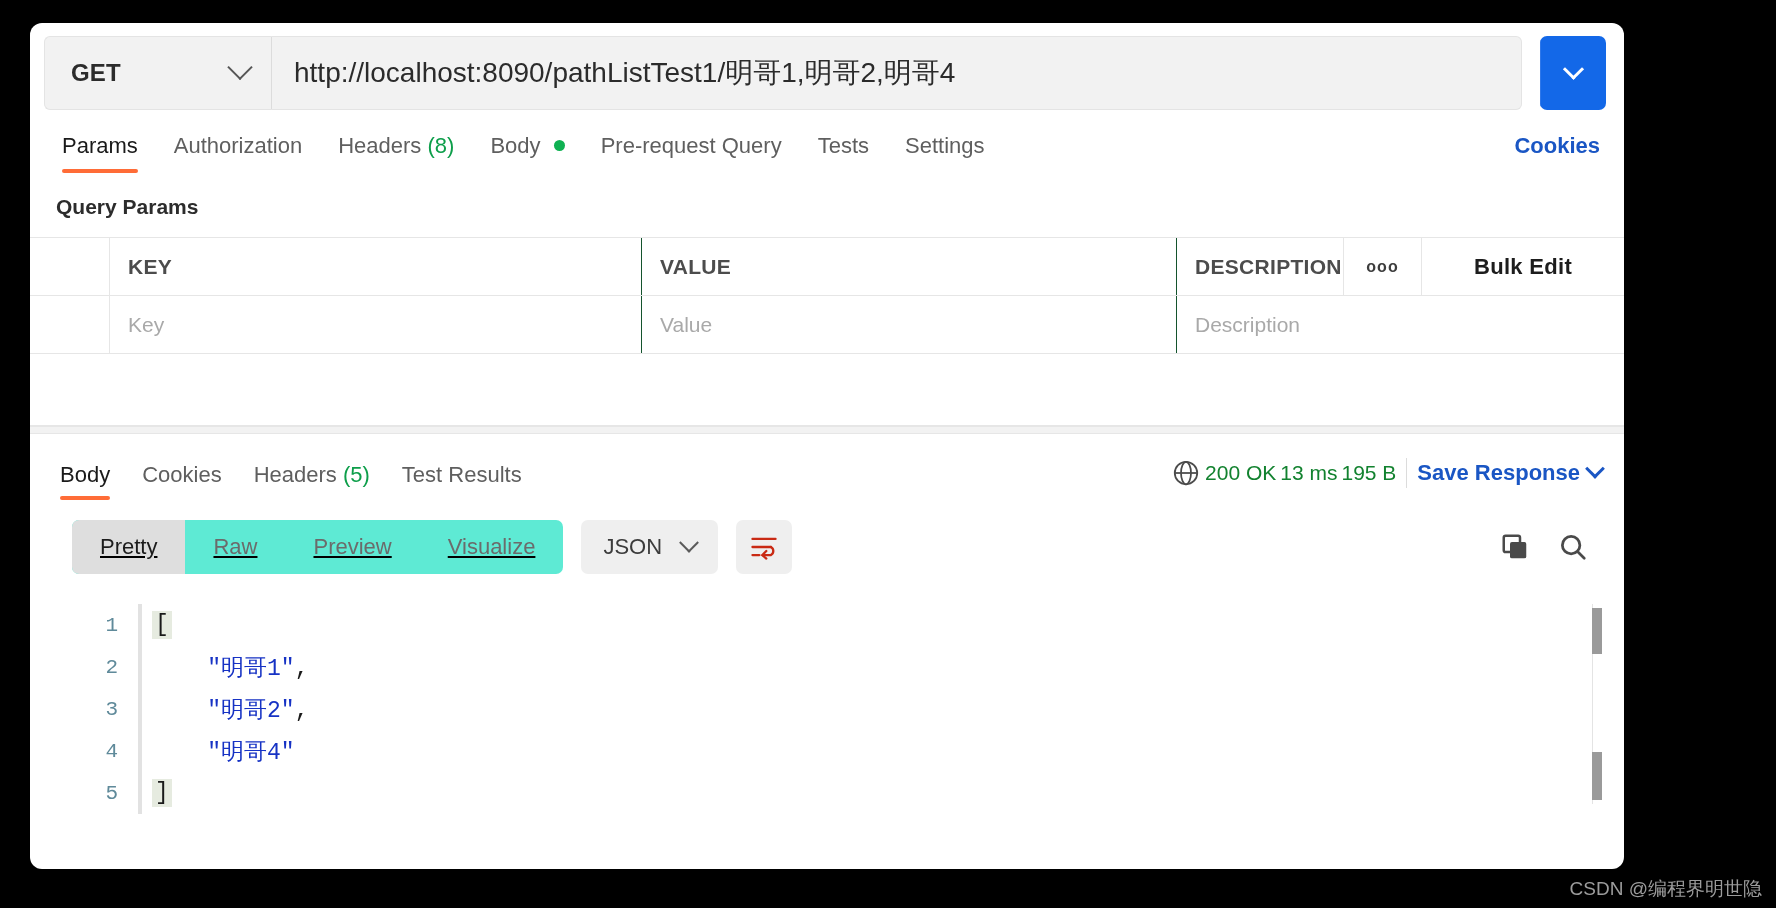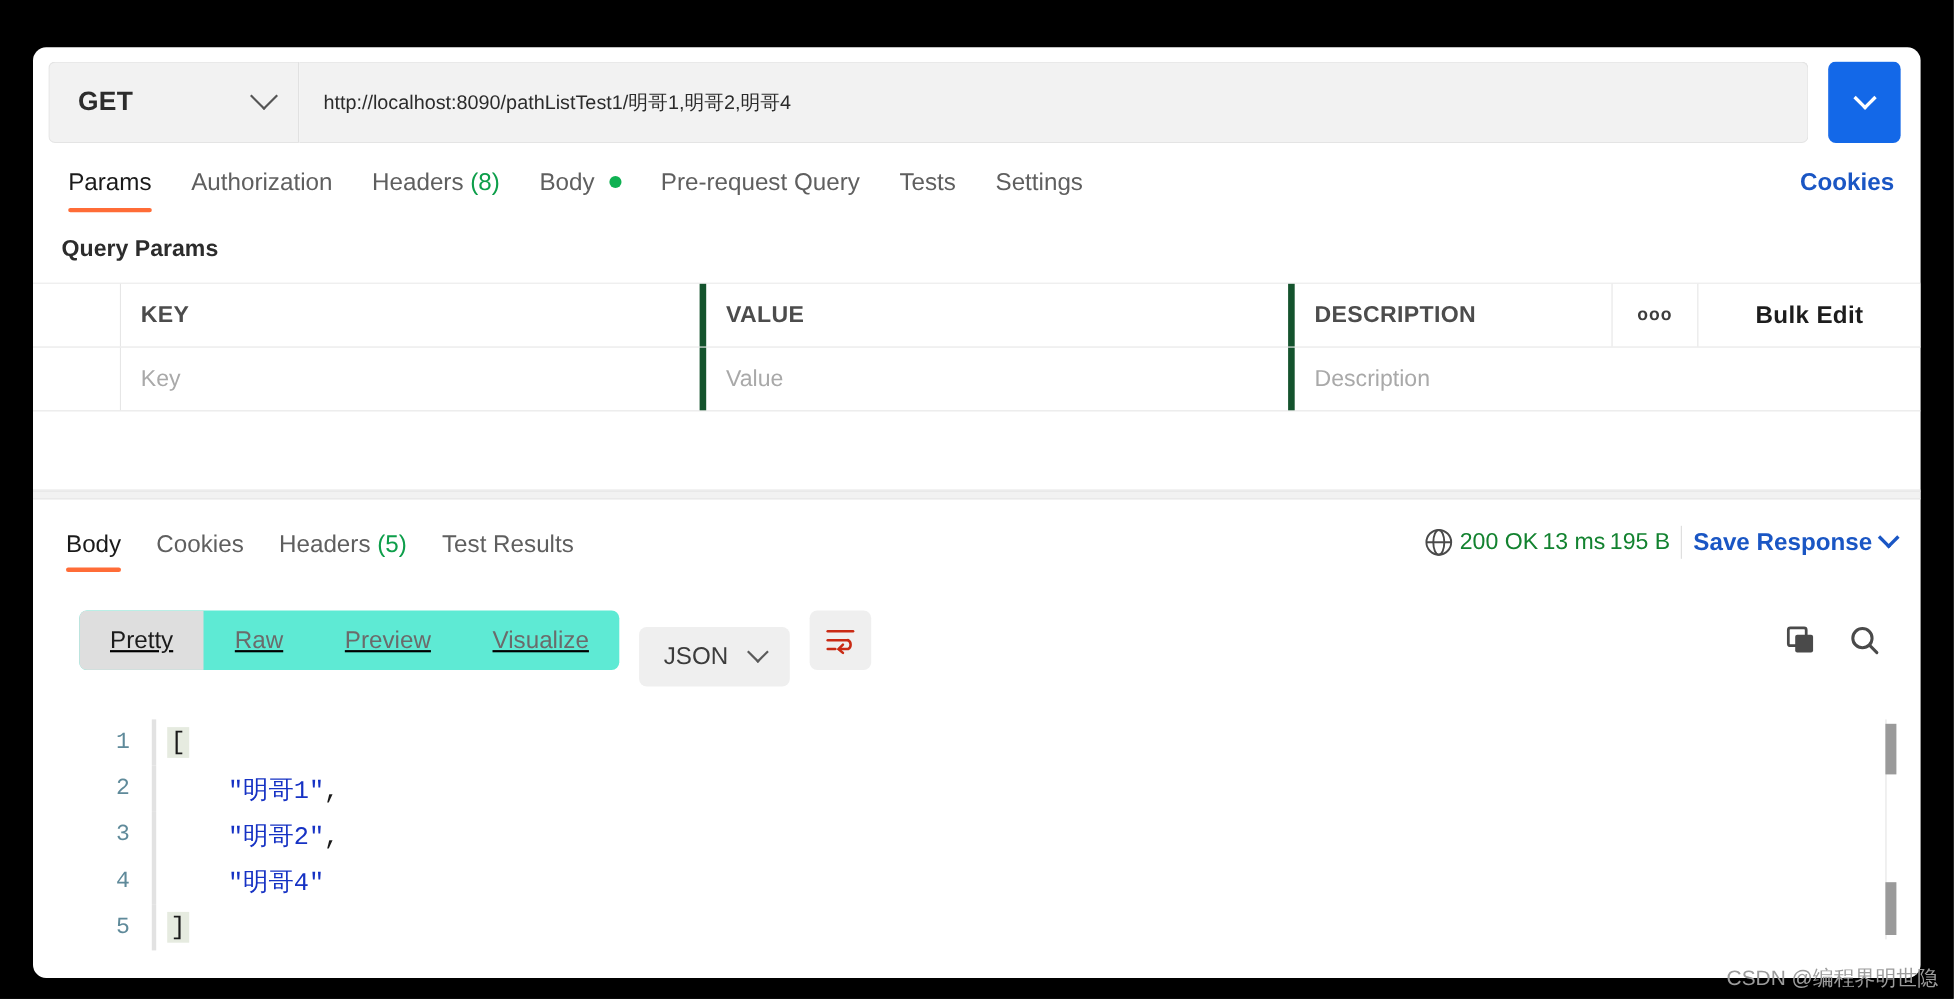--- a/index.html
+++ b/index.html
@@ -4,22 +4,22 @@
 <style>
   * { box-sizing: border-box; margin: 0; padding: 0; }
   html, body {
     width: 1776px; height: 908px;
     background: #000;
     font-family: "Liberation Sans", sans-serif;
     overflow: hidden;
   }
   .app-window {
     position: absolute;
-    left: 30px; top: 43px;
-    width: 1716px; height: 846px;
+    left: 30px; top: 23px;
+    width: 1594px; height: 846px;
     background: #ffffff;
     border-radius: 12px;
     overflow: hidden;
   }
 
   
   .url-row {
     display: flex;
     align-items: center;
     padding: 12px 18px 0 14px;
@@ -53,21 +53,21 @@
   .url-input {
     flex: 1;
     height: 74px;
     background: #f2f2f2;
     border: 1px solid #e4e4e4;
     border-left: none;
     border-radius: 0 6px 6px 0;
     display: flex;
     align-items: center;
     padding: 0 22px;
-    font-size: 18px;
+    font-size: 28px;
     color: #2b2b2b;
     white-space: nowrap;
     overflow: hidden;
     cursor: text;
   }
   .send-wrap {
     display: flex;
     margin-left: 18px;
     height: 74px;
     border-radius: 7px;
@@ -153,21 +153,21 @@
     color: #2c2c2c;
     padding: 22px 0 18px 26px;
   }
   .params-table { width: 100%; border-top: 1px solid #e6e6e6; }
   .prow { display: flex; height: 58px; border-bottom: 1px solid #e6e6e6; }
   .prow.hdr { background: #fff; }
   .pcell {
     display: flex;
     align-items: center;
     padding: 0 18px;
-    border-right: 6px solid #14532d;
+    border-right: 1px solid #14532d;
     font-size: 21px;
     color: #5a5a5a;
     overflow: hidden;
   }
   .pcell.check { width: 80px; border-right: 1px solid #e6e6e6; }
   .pcell.key { width: 532px; }
   .pcell.value { width: 535px; }
   .pcell.desc { flex: 1; border-right: 1px solid #e6e6e6; }
   .pcell.dots { width: 78px; justify-content: center; border-right: 1px solid #e6e6e6; cursor: pointer; }
   .pcell.bulk { width: 202px; justify-content: center; border-right: none; cursor: pointer; }
@@ -245,21 +245,20 @@
   .seg.active { background: #dedede; color: #1c1c1c; }
   .json-select {
     display: flex; align-items: center; gap: 20px;
     height: 54px;
     background: #efefef;
     border-radius: 7px;
     padding: 0 22px;
     font-size: 22px;
     color: #3c3c3c;
     cursor: pointer;
-    margin-top: 30px;
   }
   .chev-dark {
     width: 14px; height: 14px;
     border-right: 2.5px solid #5a5a5a;
     border-bottom: 2.5px solid #5a5a5a;
     transform: rotate(45deg) translate(-3px,-3px);
   }
   .wrap-btn {
     width: 56px; height: 54px;
     background: #efefef;

